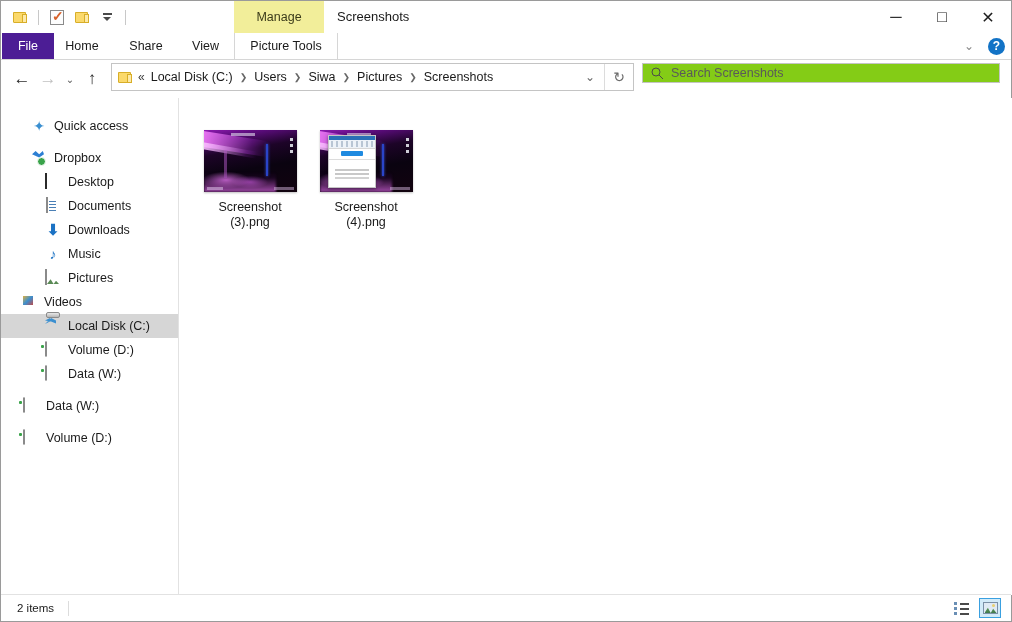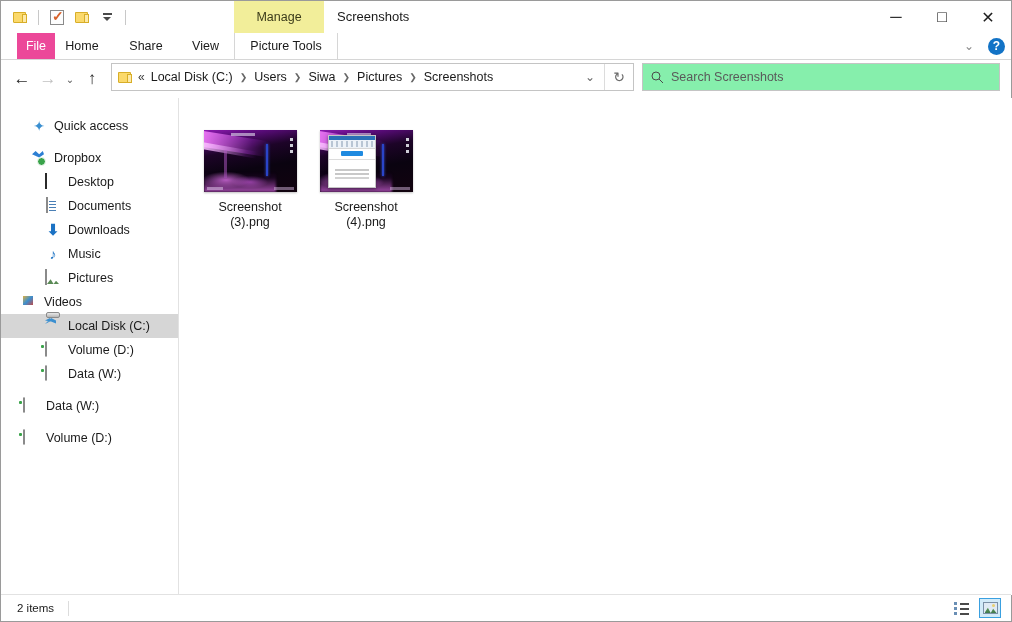--- a/index.html
+++ b/index.html
@@ -91,22 +91,22 @@
     background: #ffffff;
     border-bottom: 1px solid #d6d6d6;
   }
   .tab {
     position: absolute; top: 0; height: 26px;
     display: flex; align-items: center; justify-content: center;
     font-size: 12.5px; color: #1a1a1a;
     padding: 0 13px; box-sizing: border-box;
   }
   .tab-file {
-    left: 16px; width: 38px;
-    background: #ec4899; color: #ffffff;
+    left: 1px; width: 52px;
+    background: #4c1d95; color: #ffffff;
   }
   .tab-ctx {
     background: #ffffff;
     border-left: 1px solid #d6d6d6;
     border-right: 1px solid #d6d6d6;
   }
 
   
   .ctx-group {
     position: absolute; left: 233px; top: 0;
@@ -167,23 +167,23 @@
   }
   .addr-btn {
     width: 28px; height: 100%;
     display: flex; align-items: center; justify-content: center;
     color: #6a6a6a; font-size: 12px;
   }
   .addr-btn.refresh { border-left: 1px solid #dcdcdc; font-size: 14px; }
 
   .searchbox {
     position: absolute; left: 641px; top: 62px;
-    width: 358px; height: 28px;
+    width: 358px; height: 20px;
     border: 1px solid #c4c4c4; box-sizing: border-box;
-    background: #86efac;
+    background: #84cc16;
     display: flex; align-items: center;
     font-size: 12.5px;
   }
   .search-icon {
     width: 28px; display: flex; align-items: center; justify-content: center;
     color: #4a4a4a;
   }
   .search-ph { color: #5a5a5a; }
 
   

